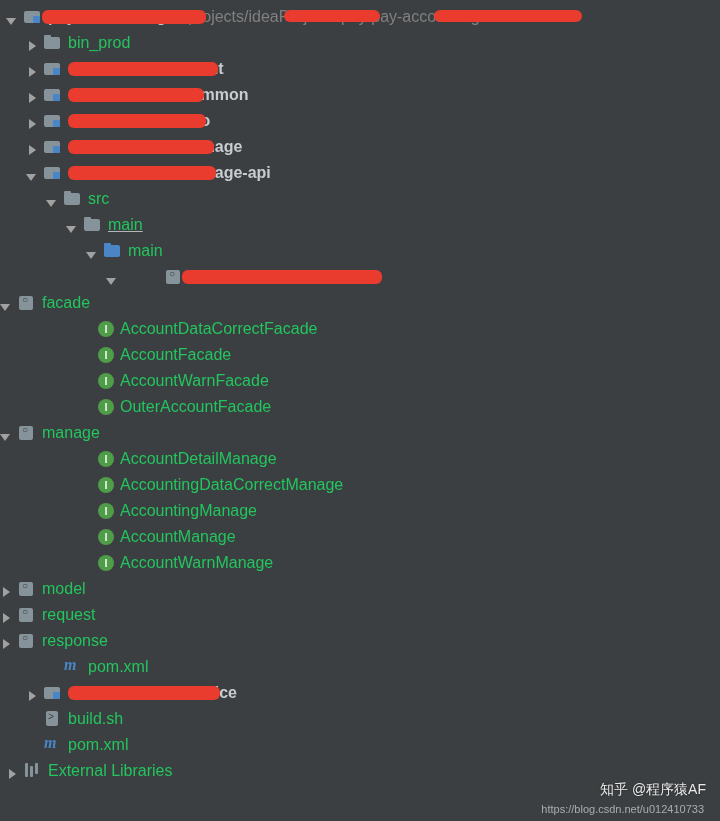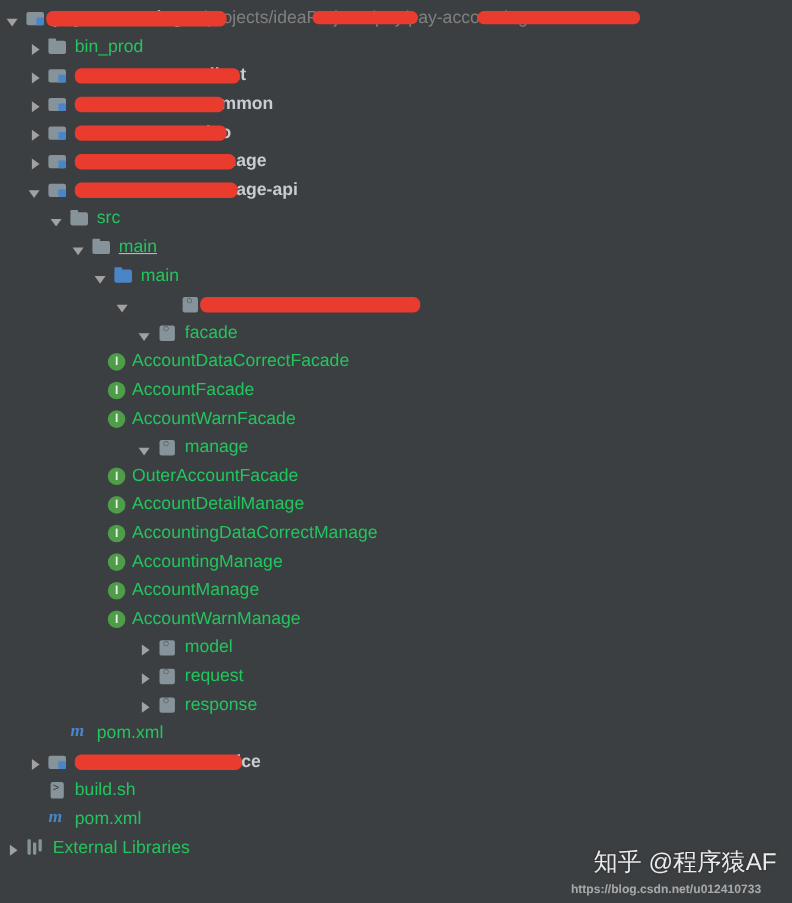--- a/index.html
+++ b/index.html
@@ -123,38 +123,37 @@
   .redact {
     position: absolute;
     background: #e93c2f;
     border-radius: 6px;
     height: 14px;
     z-index: 5;
   }
 
   .watermark-zhihu {
     position: absolute; right: 14px; bottom: 22px;
-    color: rgba(255,255,255,0.9); font-size: 22px;
+    color: rgba(255,255,255,0.9); font-size: 14px;
     font-family: "PingFang SC","Microsoft YaHei",sans-serif;
     text-shadow: 0 0 2px rgba(0,0,0,0.5);
   }
   .watermark-csdn {
-    position: absolute; right: 28px; bottom: 6px;
+    position: absolute; right: 16px; bottom: 6px;
     color: rgba(255,255,255,0.55); font-size: 11px;
     font-family: Arial;
-    font-weight: bold;
   }
 
   .pad-0  { padding-left: 6px; }
   .pad-1  { padding-left: 26px; }
   .pad-2  { padding-left: 46px; }
   .pad-3  { padding-left: 66px; text-decoration: underline; }
   .pad-4  { padding-left: 86px; }
   .pad-5  { padding-left: 106px; gap: 41px; }
-  .pad-6  { padding-left: 126px; }
+  .pad-6  { }
   .pad-8  { padding-left: 80px; }
 </style>
 </head>
 <body>
 
 <div class="tree">
 
   <div class="row pad-0">
     <span class="arrow arrow-down"></span>
     <span class="module-icon"></span>
@@ -250,31 +249,31 @@
               <div class="row pad-8">
                 <span class="arrow arrow-none"></span>
                 <span class="interface-icon"></span>
                 <span class="label">AccountFacade</span>
               </div>
               <div class="row pad-8">
                 <span class="arrow arrow-none"></span>
                 <span class="interface-icon"></span>
                 <span class="label">AccountWarnFacade</span>
               </div>
-              <div class="row pad-6">
+              <div class="row pad-8">
+                <span class="arrow arrow-none"></span>
+                <span class="interface-icon"></span>
+                <span class="label">OuterAccountFacade</span>
+              </div>
+
+            <div class="row pad-6">
               <span class="arrow arrow-down"></span>
               <span class="package-icon"></span>
               <span class="label">manage</span>
             </div>
-
-            <div class="row pad-8">
-                <span class="arrow arrow-none"></span>
-                <span class="interface-icon"></span>
-                <span class="label">OuterAccountFacade</span>
-              </div>
 
               <div class="row pad-8">
                 <span class="arrow arrow-none"></span>
                 <span class="interface-icon"></span>
                 <span class="label">AccountDetailManage</span>
               </div>
               <div class="row pad-8">
                 <span class="arrow arrow-none"></span>
                 <span class="interface-icon"></span>
                 <span class="label">AccountingDataCorrectManage</span>

